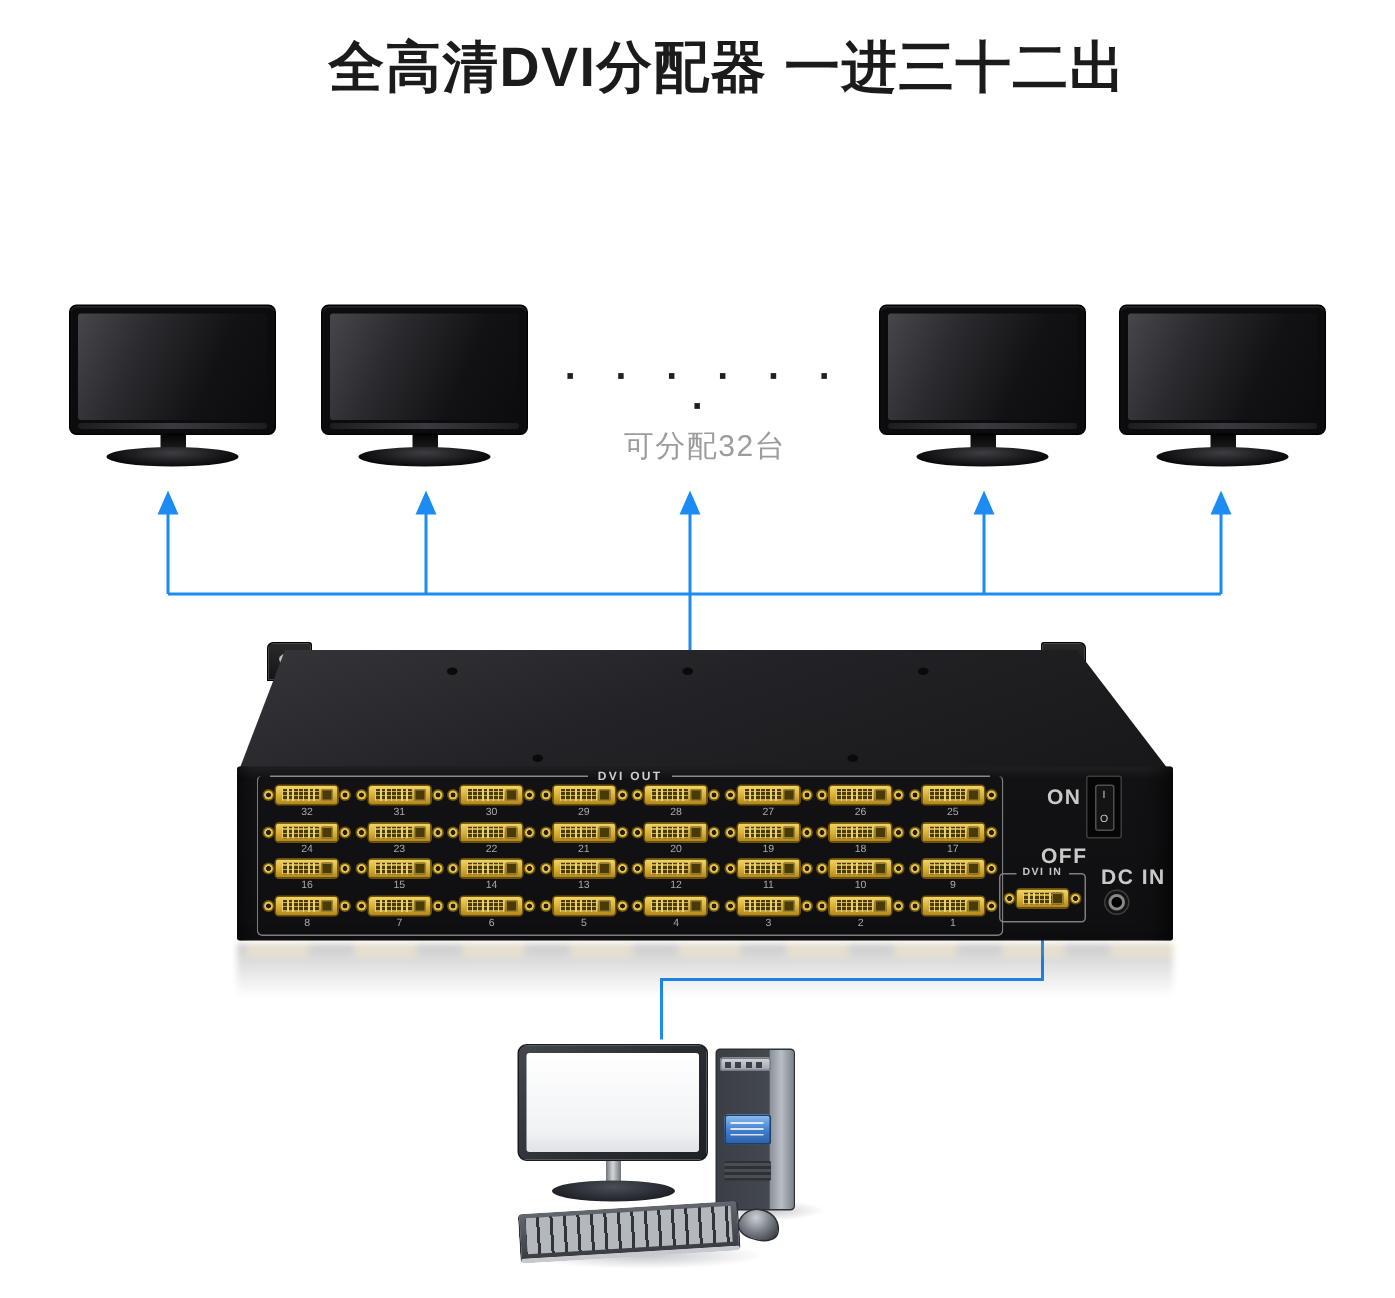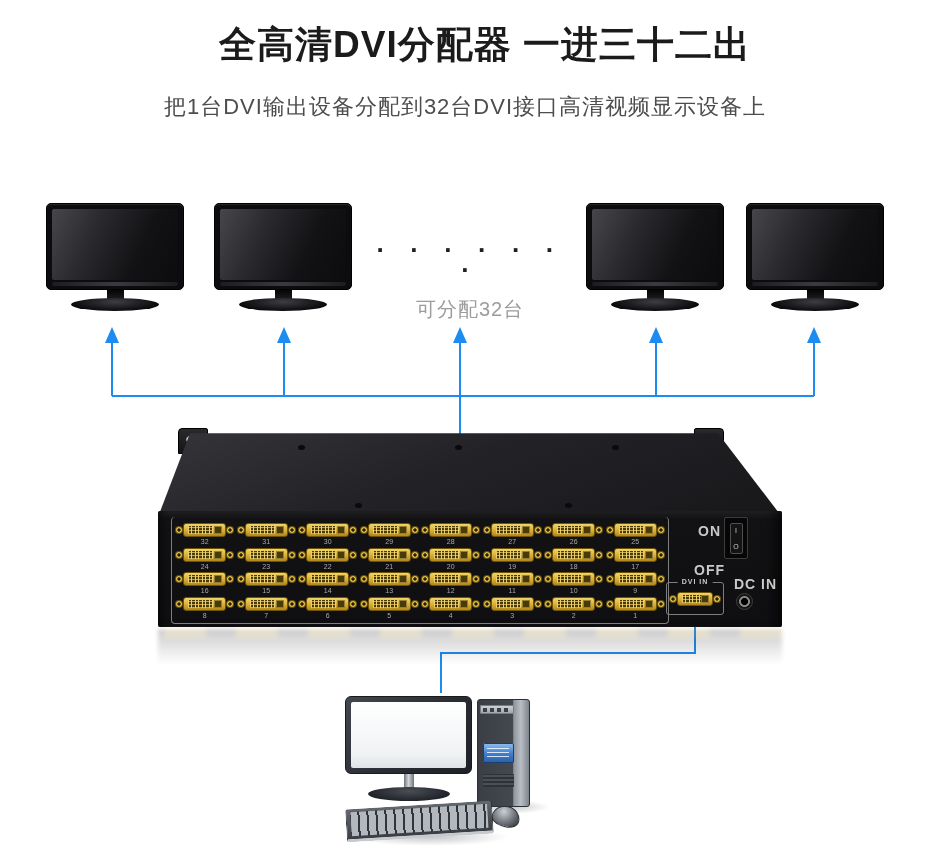--- a/index.html
+++ b/index.html
@@ -26,21 +26,21 @@
   .bezel::after { content:""; position:absolute; left:5px; right:5px; bottom:3px; height:4px;
             border-radius:2px; background:linear-gradient(90deg,#1d1d20,#3a3a40 50%,#1d1d20); }
   .neck { width:17px; height:11px; margin:0 auto;
           background:linear-gradient(180deg,#060606,#202024); }
   .mbase { width:88px; height:13px; margin:-3px auto 0; border-radius:50%;
            background:radial-gradient(ellipse at 50% 30%, #3d3d43 0%, #0a0a0c 72%); }
 
   
   .note-wrap { position:absolute; left:360px; top:240px; width:220px; text-align:center; }
   .dots { font-size:26px; font-weight:700; color:#1f1f1f; letter-spacing:9px; line-height:20px; }
-  .note { margin-top:16px; font-size:20px; color:#9c9c9c; letter-spacing:1px; }
+  .note { margin-top:4px; font-size:20px; color:#9c9c9c; letter-spacing:1px; }
 
   
   svg.lines { position:absolute; left:0; top:0; pointer-events:none; }
   svg.lines path.wire { fill:none; stroke:var(--accent); stroke-width:2; }
   svg.lines path.tri  { fill:var(--accent); stroke:none; }
 
   
   .device { position:absolute; left:150px; top:425px; width:640px; height:250px; }
   .ear { position:absolute; width:30px; height:26px; top:3px;
          background:linear-gradient(180deg,#2a2a2d,#141416); border:1px solid #000; }
@@ -142,21 +142,20 @@
            background:radial-gradient(circle at 38% 28%, #ccd0d6 0%, #7d828a 45%, #3c4046 85%);
            border:1px solid #2b2e33; transform:rotate(14deg); }
   .soft-shadow { position:absolute; border-radius:50%; background:radial-gradient(ellipse, rgba(90,95,100,.35), rgba(255,255,255,0) 70%); }
 </style>
 </head>
 <body>
 
 <div class="canvas">
 
   <h1 class="title">全高清DVI分配器 一进三十二出</h1>
-  <p class="sub sub1">把1台DVI输出设备分配到32台DVI接口高清视频显示设备上</p>
 
   <div class="monitor m1">
     <div class="bezel">
         <div class="screen"></div>
       </div>
     <div class="neck"></div>
     <div class="mbase"></div>
   </div>
   <div class="monitor m2">
     <div class="bezel">
@@ -209,20 +208,25 @@
       </div>
     <div class="dev-top">
       <div class="screw" style="left:148px; top:20px;"></div>
       <div class="screw" style="left:305px; top:20px;"></div>
       <div class="screw" style="left:462px; top:20px;"></div>
       <div class="screw" style="left:205px; top:78px;"></div>
       <div class="screw" style="left:415px; top:78px;"></div>
     </div>
     <div class="dev-front">
       <div class="out-panel">
+        <div class="legend">
+          <span class="rule"></span>
+          <span class="lg-label">DVI OUT</span>
+          <span class="rule"></span>
+        </div>
         <div class="ports-grid">
             <div class="port-cell">
               <div class="port-wrap">
                 <span class="lug"></span>
                 <span class="dvi"></span>
                 <span class="lug"></span>
               </div>
               <div class="port-num">32</div>
             </div>
             <div class="port-cell">

